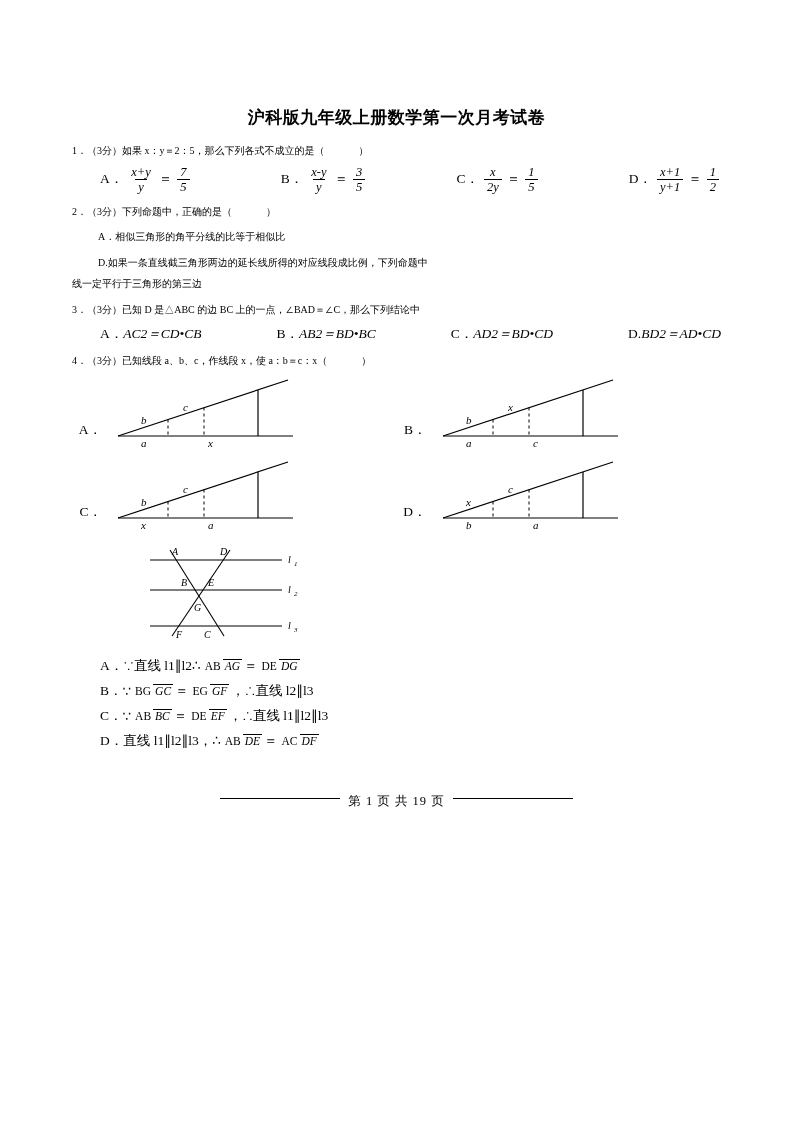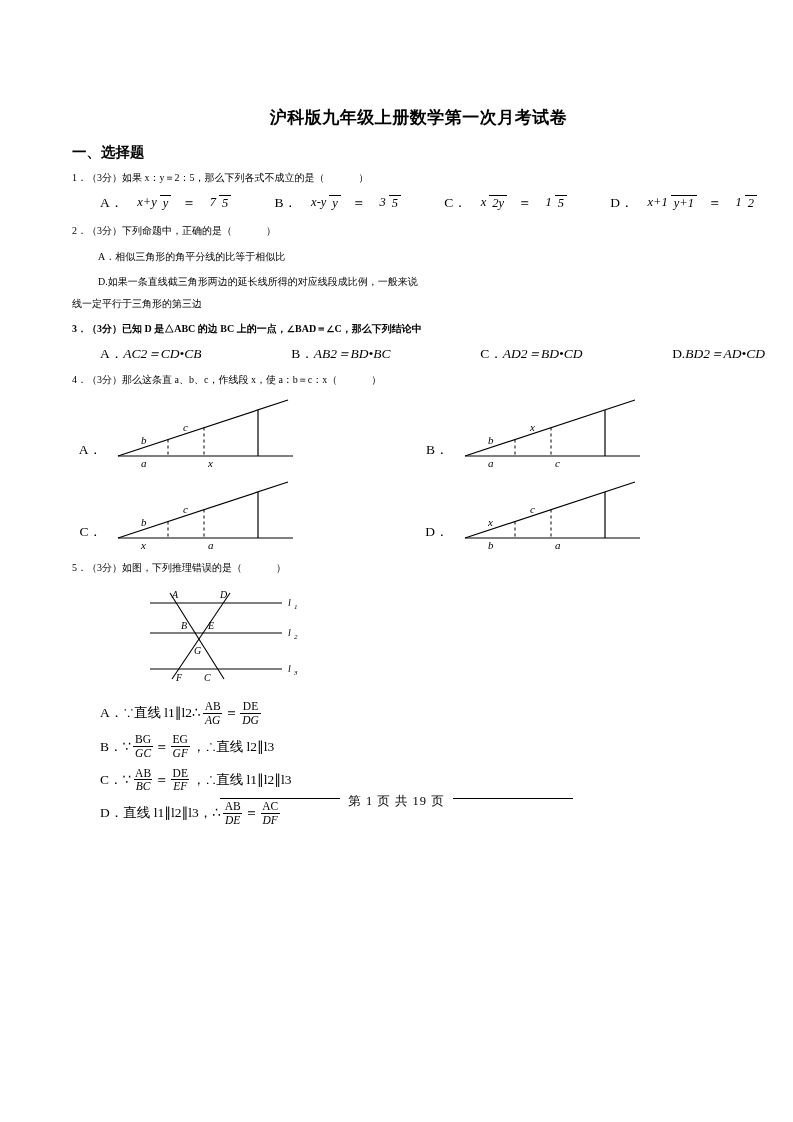--- a/index.html
+++ b/index.html
@@ -12,21 +12,21 @@
     height: 1122px;
     font-family: "Liberation Serif", serif;
     color: #000;
     position: relative;
   }
   .page {
     width: 793px;
     height: 854px;
     position: relative;
     box-sizing: border-box;
-    padding: 96px 28px 0 72px;
+    padding: 96px 72px 0 72px;
   }
   .doc-title {
     text-align: center;
     font-size: 17px;
     font-weight: bold;
     font-family: "Liberation Serif", serif;
     margin: 10px 0 14px 0;
     letter-spacing: 0.5px;
   }
   .section-head {
@@ -48,26 +48,26 @@
   }
   .opt-indent { padding-left: 28px; }
   .opt {
     display: inline-flex;
     align-items: center;
     white-space: nowrap;
   }
   .opt-label { margin-right: 3px; }
   .frac {
     display: inline-flex;
-    flex-direction: row;
+    flex-direction: column;
     align-items: center;
     vertical-align: middle;
     font-style: italic;
     line-height: 1.12;
-    margin: 0 8px;
+    margin: 0 2px;
     font-size: 12.5px;
   }
   .frac .num { padding: 0 3px; }
   .frac .den { padding: 0 3px; border-top: 1px solid #000; }
   .eqsign { margin: 0 3px; }
   .italic { font-style: italic; }
   .indent1 { padding-left: 26px; }
   .fig-row {
     display: flex;
     align-items: flex-start;
@@ -109,38 +109,37 @@
   }
   .q5wrap { margin-left: 70px; }
   .opt-line {
     font-size: 13.5px;
     margin: 7px 0 7px 28px;
     display: flex;
     align-items: center;
   }
   .mini-frac {
     display: inline-flex;
-    flex-direction: column;
+    flex-direction: row;
     align-items: center;
     vertical-align: middle;
     line-height: 1.1;
     font-size: 11.5px;
     margin: 0 2px;
   }
   .mini-frac .num { padding: 0 2px; }
   .mini-frac .den { padding: 0 2px; border-top: 1px solid #000; font-style: italic; }
 </style>
 </head>
 <body>
 
 <div class="page">
 
   <div class="doc-title">沪科版九年级上册数学第一次月考试卷</div>
 
-  <div class="section-head">一、选择题</div>
 
   <div class="q">
     <span>1</span><span>．</span><span>（3分）</span><span>如果 x：y＝2：5，那么下列各式不成立的是（</span><span class="paren-blank"></span><span>）</span>
   </div>
   <div class="opt-row opt-indent" style="justify-content:space-between;">
     <span class="opt">
       <span class="opt-label">A．</span>
       <span class="frac">
           <span class="num">x+y</span>
           <span class="den">y</span>
@@ -189,25 +188,25 @@
     </span>
   </div>
 
   <div class="q" style="margin-top:10px;">
     <span>2</span><span>．</span><span>（3分）</span><span>下列命题中，正确的是（</span><span class="paren-blank"></span><span>）</span>
   </div>
   <div class="q indent1" style="margin-top:10px;">
     <span>A．</span><span>相似三角形的角平分线的比等于相似比</span>
   </div>
   <div class="q indent1" style="margin-top:10px;">
-    <span>D.</span><span>如果一条直线截三角形两边的延长线所得的对应线段成比例，一般来说</span>
+    <span>D.</span><span>如果一条直线截三角形两边的延长线所得的对应线段成比例，下列命题中</span>
   </div>
   <div class="q" style="margin-top:2px;">线一定平行于三角形的第三边</div>
 
-  <div class="q" style="margin-top:10px;font-weight:bold;">
+  <div class="q" style="margin-top:10px;">
     <span>3</span><span>．</span><span>（3分）</span><span>已知 D 是△ABC 的边 BC 上的一点，∠BAD＝∠C，那么下列结论中</span>
   </div>
   <div class="opt-row opt-indent" style="justify-content:space-between;">
     <span class="opt">
         <span>A．</span>
         <span class="italic">AC2＝CD•CB</span>
       </span>
     <span class="opt">
         <span>B．</span>
         <span class="italic">AB2＝BD•BC</span>
@@ -216,21 +215,21 @@
         <span>C．</span>
         <span class="italic">AD2＝BD•CD</span>
       </span>
     <span class="opt">
         <span>D.</span>
         <span class="italic">BD2＝AD•CD</span>
       </span>
   </div>
 
   <div class="q" style="margin-top:8px;">
-    <span>4</span><span>．</span><span>（3分）</span><span>那么这条直 a、b、c，作线段 x，使 a：b＝c：x（</span><span class="paren-blank"></span><span>）</span>
+    <span>4</span><span>．</span><span>（3分）</span><span>已知线段 a、b、c，作线段 x，使 a：b＝c：x（</span><span class="paren-blank"></span><span>）</span>
   </div>
 
   <div class="fig-row">
     <div class="fig-cell">
       <div class="fig-lab">A．</div>
       <svg width="190" height="78" viewBox="0 0 190 78">
         <line x1="10" y1="62" x2="185" y2="62" stroke="#000" stroke-width="1.2"></line>
         <line x1="10" y1="62" x2="180" y2="6" stroke="#000" stroke-width="1.2"></line>
         <line x1="60" y1="45.5" x2="60" y2="62" stroke="#000" stroke-width="1" stroke-dasharray="3,3"></line>
         <line x1="96" y1="33.5" x2="96" y2="62" stroke="#000" stroke-width="1" stroke-dasharray="3,3"></line>
@@ -281,23 +280,20 @@
         <line x1="96" y1="33.5" x2="96" y2="62" stroke="#000" stroke-width="1" stroke-dasharray="3,3"></line>
         <line x1="150" y1="16" x2="150" y2="62" stroke="#000" stroke-width="1.2"></line>
         <text x="33" y="50" font-size="11">x</text>
         <text x="75" y="37" font-size="11">c</text>
         <text x="33" y="73" font-size="11">b</text>
         <text x="100" y="73" font-size="11">a</text>
       </svg>
     </div>
   </div>
 
-  <div class="q" style="margin-top:6px;">
-    <span>5</span><span>．</span><span>（3分）</span><span>如图，下列推理错误的是（</span><span class="paren-blank"></span><span>）</span>
-  </div>
 
   <div class="q5wrap">
     <svg width="170" height="108" viewBox="0 0 170 108">
       <line x1="8" y1="22" x2="140" y2="22" stroke="#000" stroke-width="1.1"></line>
       <line x1="8" y1="52" x2="140" y2="52" stroke="#000" stroke-width="1.1"></line>
       <line x1="8" y1="88" x2="140" y2="88" stroke="#000" stroke-width="1.1"></line>
       <line x1="28" y1="12" x2="82" y2="98" stroke="#000" stroke-width="1.1"></line>
       <line x1="88" y1="12" x2="30" y2="98" stroke="#000" stroke-width="1.1"></line>
       <text x="30" y="17" font-size="10">A</text>
       <text x="78" y="17" font-size="10">D</text>

